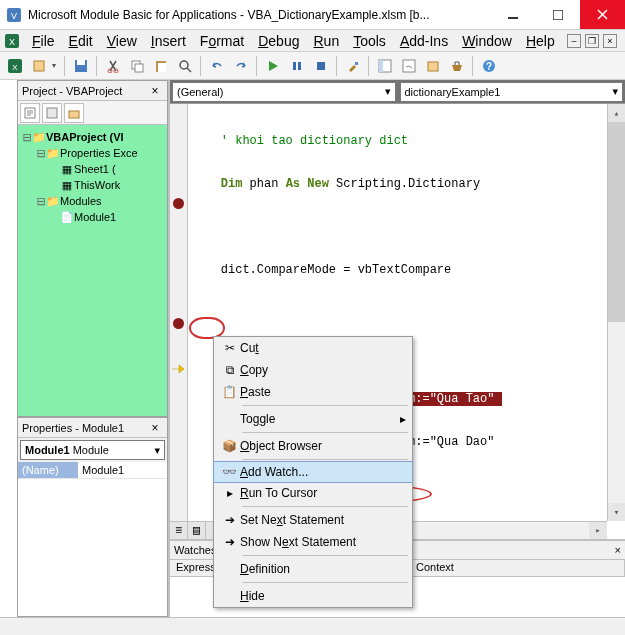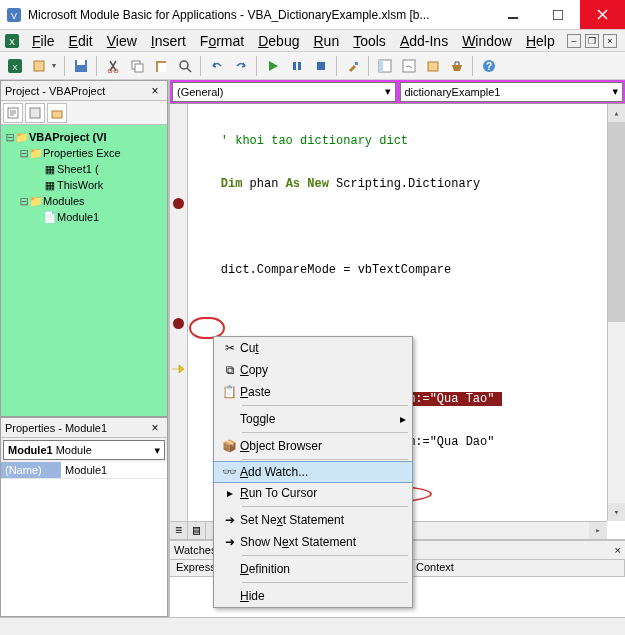--- a/index.html
+++ b/index.html
@@ -17,21 +17,21 @@
   .menubar .appicon { width:16px; height:16px; display:flex; align-items:center; justify-content:center; margin-right:4px; }
   .menubar .spacer { flex:1; }
   .menubar .mdi { display:flex; gap:4px; padding-right:4px; }
   .menubar .mdibtn { width:14px; height:14px; border:1px solid #888; font-size:9px; display:flex; align-items:center; justify-content:center; }
   .toolbar { height:28px; background:#f4f4f4; border-bottom:1px solid #d0d0d0; display:flex; align-items:center; padding:0 4px; gap:2px; }
   .tbtn { width:22px; height:22px; display:flex; align-items:center; justify-content:center; border:1px solid transparent; }
   .tsep { width:2px; height:20px; border-left:1px solid #c0c0c0; margin:0 2px; }
   .tdrop { width:8px; font-size:8px; color:#555; }
   .main { display:flex; height:calc(100% - 30px - 22px - 28px - 18px); }
   .leftcol { width:168px; display:flex; flex-direction:column; }
-  .panel { border:1px solid #a0a0a0; background:#f0f0f0; display:flex; flex-direction:column; }
+  .panel { border:1px solid #a0a0a0; background:#f0f0f0; display:flex; flex-direction:column;margin-left:17px; }
   .panel-head { height:20px; background:#f0f0f0; border-bottom:1px solid #c0c0c0; display:flex; align-items:center; padding:0 4px; font-size:11px; }
   .panel-head .x { margin-left:auto; width:16px; height:16px; display:flex; align-items:center; justify-content:center; font-family:Arial; font-size:12px; }
   .panel-body { background:#86efac; flex:1; overflow:auto; padding:2px; font-size:11px; }
   .project { flex:1; min-height:0; }
   .project .toolrow { height:24px; border-bottom:1px solid #c0c0c0; display:flex; align-items:center; padding:0 2px; gap:2px; background:#f4f4f4; }
   .project .toolrow .pbtn { width:20px; height:20px; border:1px solid #c0c0c0; background:#fff; display:flex; align-items:center; justify-content:center; }
   .tree { padding:2px; line-height:16px; color:#000; }
   .tree .node { white-space:nowrap; }
   .tree .i0 { padding-left:0; }
   .tree .i1 { padding-left:14px; }
@@ -42,21 +42,21 @@
   .props .combo { margin:2px; height:20px; border:1px solid #7a7a7a; background:#fff; display:flex; align-items:center; padding:0 4px; }
   .props .combo b { font-weight:bold; }
   .props .tabs { display:flex; border-bottom:1px solid #a0a0a0; padding-left:2px; }
   .props .tab { border:1px solid #a0a0a0; border-bottom:none; padding:1px 6px; font-size:11px; background:#f0f0f0; margin-right:-1px; }
   .props .tab.active { background:#fff; }
   .props .grid { background:#fff; flex:1; }
   .props .row { display:flex; border-bottom:1px solid #e5e5e5; }
   .props .row .c1 { width:60px; padding:2px 4px; background:#9bb7e0; color:#fff; }
   .props .row .c2 { flex:1; padding:2px 4px; }
   .editor { flex:1; display:flex; flex-direction:column; border-left:2px solid #c0c0c0; min-width:0; }
-  .editor .combos { height:24px; border-bottom:1px solid #999; display:flex; align-items:center; padding:2px; gap:4px; background:#d946ef; }
+  .editor .combos { height:24px; border-bottom:1px solid #999; display:flex; align-items:center; padding:2px; gap:4px; background:#737373; }
   .editor .combo { flex:1; height:20px; border:1px solid #7a7a7a; background:#fff; display:flex; align-items:center; padding:0 4px; justify-content:space-between; }
   .editor .code { flex:1; background:#fff; position:relative; overflow:hidden; font-family:Consolas,'Courier New',monospace; font-size:12px; }
   .editor .gutter { position:absolute; left:0; top:0; bottom:18px; width:18px; background:#f0f0f0; border-right:1px solid #c0c0c0; }
   .editor .lines { position:absolute; left:18px; right:18px; top:0; bottom:18px; padding:2px 0; white-space:pre; overflow:hidden; }
   .editor .line { height:15px; line-height:15px; padding-left:4px; }
   .c-comment { color:#008000; }
   .c-kw { color:#4d7c0f;font-weight:bold; }
   .c-redbg { background:#8b1a1a; color:#fff; padding:0 0px; }
   .bpdot { position:absolute; left:3px; width:11px; height:11px; border-radius:50%; background:#8b1a1a; }
   .arrowy { position:absolute; left:1px; width:14px; height:10px; }

